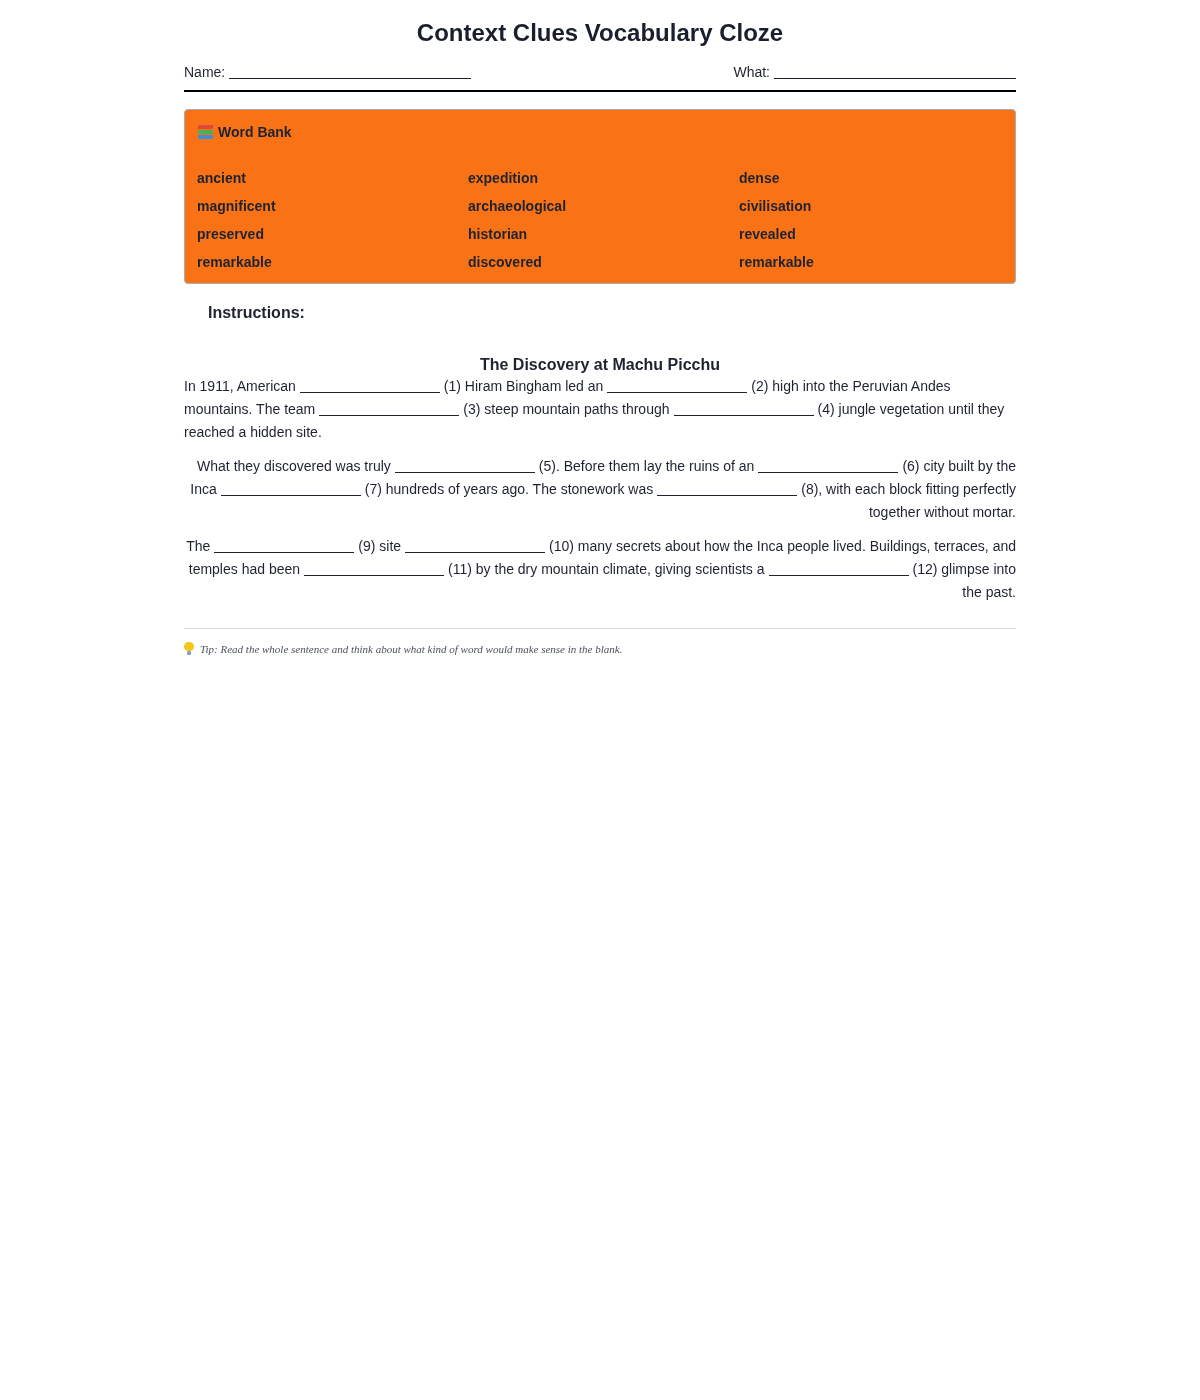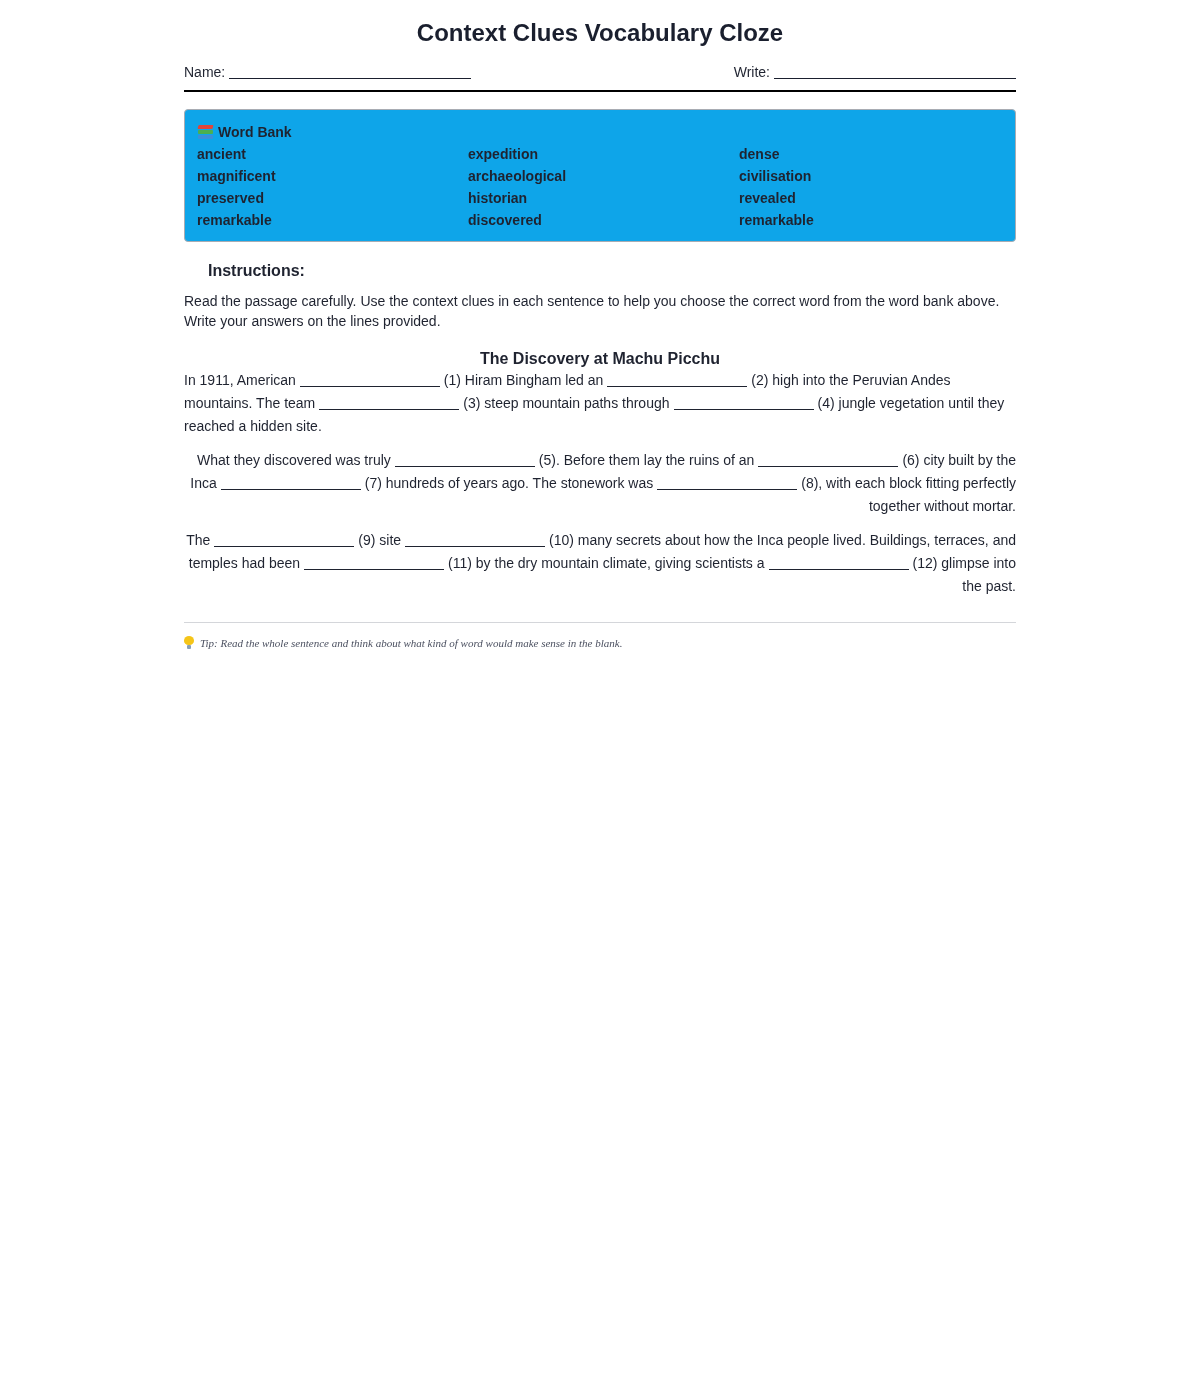--- a/index.html
+++ b/index.html
@@ -33,21 +33,21 @@
     .field-line {
       display: inline-block;
       width: 242px;
       border-bottom: 1px solid #1a1f2e;
       height: 14px;
       margin-left: 4px;
       margin-bottom: 1px;
     }
     .word-bank {
       margin-top: 17px;
-      background: #0ea5e9;
+      background: #f97316;
       border: 1px solid #a8acb3;
       border-radius: 4px;
       padding: 13px 12px 12px 12px;
     }
     .wb-title {
       font-weight: bold;
       font-size: 14px;
       line-height: 18px;
       display: flex;
       align-items: center;
@@ -62,22 +62,22 @@
     .wb-icon span {
       position: absolute;
       left: 1px;
       width: 15px;
       height: 4px;
       border-radius: 1px;
     }
     .wb-grid {
       display: grid;
       grid-template-columns: 271px 271px 1fr;
-      margin-top: 4px;
-      row-gap: 4px;
+      margin-top: 28px;
+      row-gap: 10px;
     }
     .wb-word {
       font-weight: bold;
       font-size: 14px;
       line-height: 18px;
       color: #1f2330;
     }
     .instructions-heading {
       margin-top: 19px;
       font-size: 16px;
@@ -85,21 +85,21 @@
       line-height: 20px;
       margin-left: 24px;
     }
     .instructions-text {
       margin-top: 10px;
       font-size: 14px;
       line-height: 20px;
       color: #1f2330;
     }
     .passage-title {
-      margin-top: 18px;
+      margin-top: 32px;
       text-align: center;
       font-size: 16px;
       font-weight: bold;
       line-height: 20px;
     }
     .paragraph {
       font-size: 14px;
       line-height: 23px;
       color: #1f2330;
     }
@@ -152,21 +152,21 @@
 <div class="page">
 
   <h1 class="title">Context Clues Vocabulary Cloze</h1>
 
   <div class="header-row">
     <div class="field">
       <span>Name:</span>
       <span class="field-line"></span>
     </div>
     <div class="field">
-      <span>Write:</span>
+      <span>What:</span>
       <span class="field-line"></span>
     </div>
   </div>
 
   <div class="word-bank">
     <div class="wb-title">
       <span class="wb-icon">
         <span style="top:0; background:#e0463a; transform:skewX(-15deg);"></span>
         <span style="top:5px; background:#4caf50;"></span>
         <span style="top:10px; background:#3b8fd9;"></span>
@@ -183,21 +183,20 @@
       <span class="wb-word">preserved</span>
       <span class="wb-word">historian</span>
       <span class="wb-word">revealed</span>
       <span class="wb-word">remarkable</span>
       <span class="wb-word">discovered</span>
       <span class="wb-word">remarkable</span>
     </div>
   </div>
 
   <h2 class="instructions-heading">Instructions:</h2>
-  <p class="instructions-text">Read the passage carefully. Use the context clues in each sentence to help you choose the correct word from the word bank above. Write your answers on the lines provided.</p>
 
   <h3 class="passage-title">The Discovery at Machu Picchu</h3>
 
   <p class="paragraph">
     <span>In 1911, American</span><span class="blank"></span><span>(1) Hiram Bingham led an</span><span class="blank"></span><span>(2) high into the Peruvian Andes mountains. The team</span><span class="blank"></span><span>(3) steep mountain paths through</span><span class="blank"></span><span>(4) jungle vegetation until they reached a hidden site.</span>
   </p>
 
   <p class="paragraph">
     <span>What they discovered was truly</span><span class="blank"></span><span>(5). Before them lay the ruins of an</span><span class="blank"></span><span>(6) city built by the Inca</span><span class="blank"></span><span>(7) hundreds of years ago. The stonework was</span><span class="blank"></span><span>(8), with each block fitting perfectly together without mortar.</span>
   </p>

